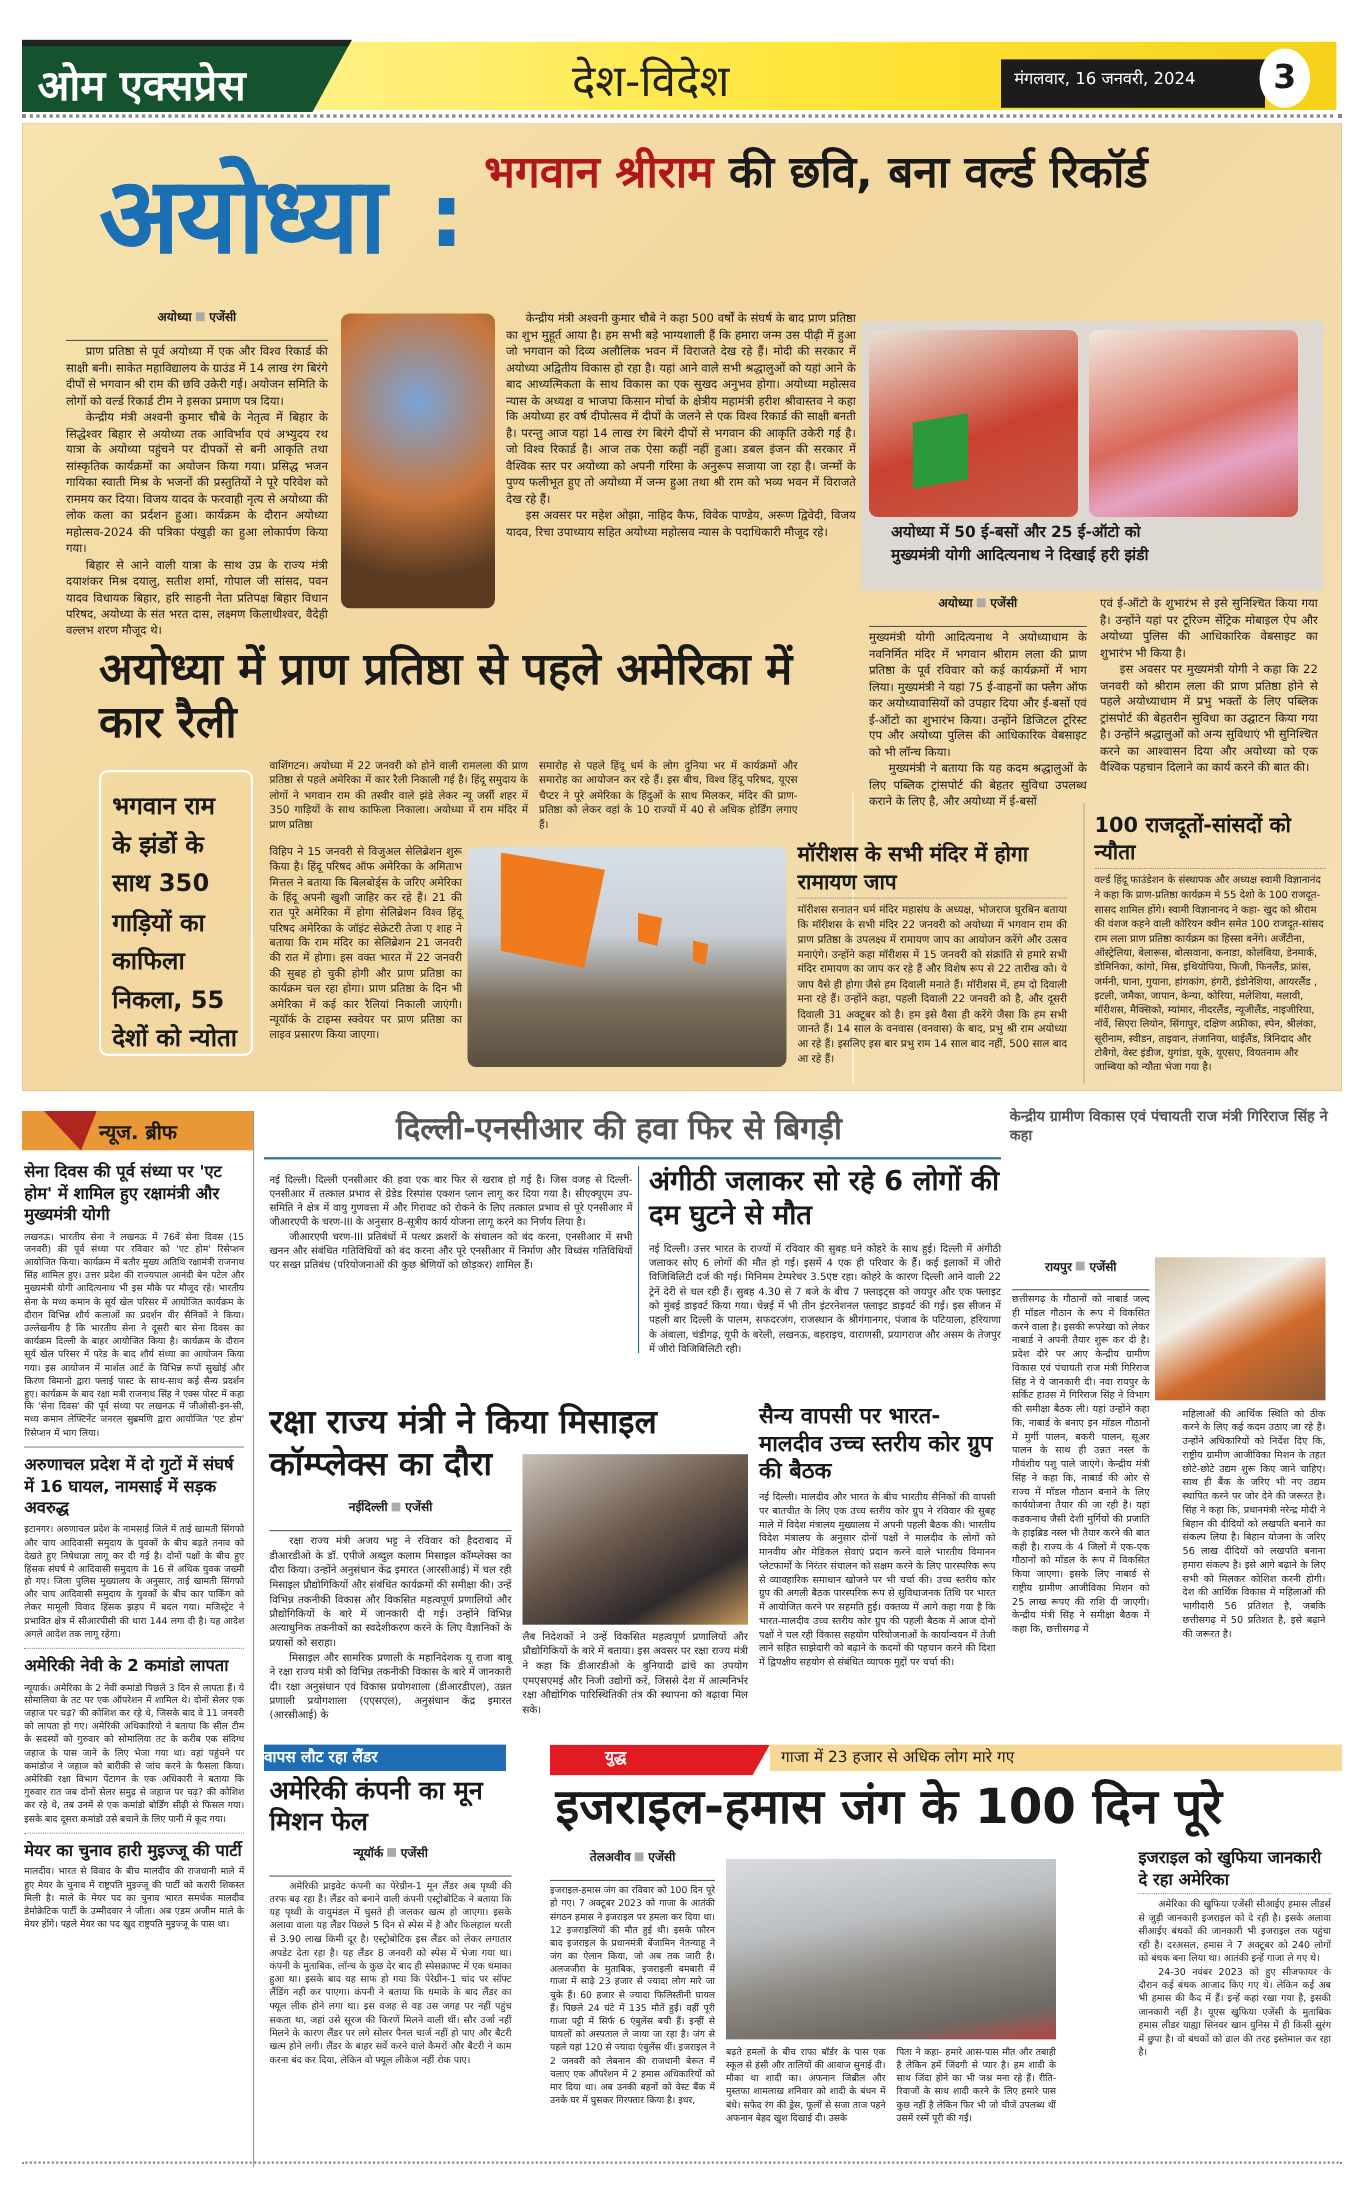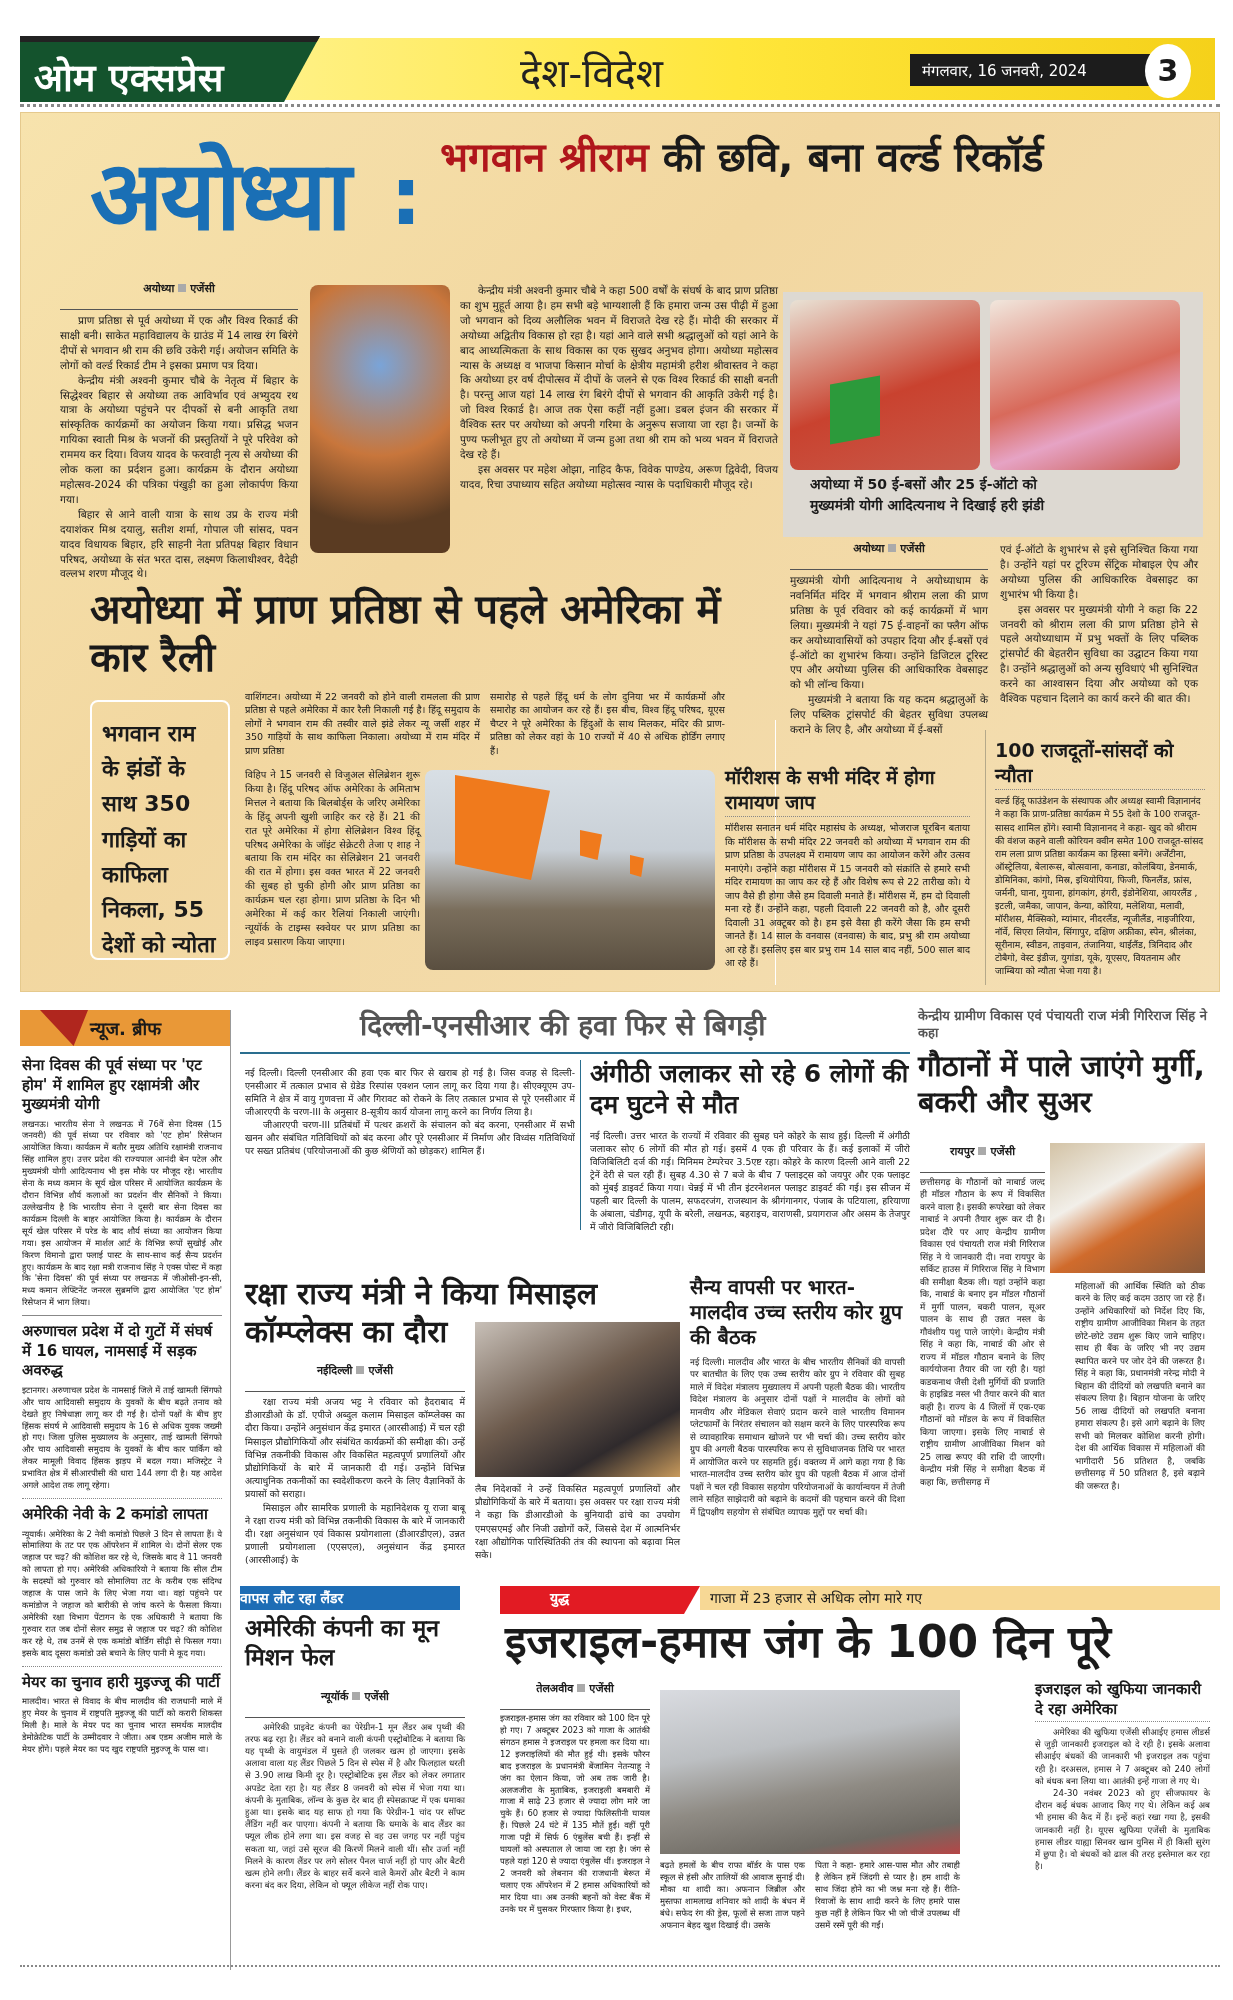--- a/index.html
+++ b/index.html
@@ -1,21 +1,21 @@
 <!DOCTYPE html>
 <html><head>
 <meta charset="utf-8">
 <style>
 *{box-sizing:border-box;margin:0;padding:0}
 body{width:1233px;height:2000px;background:#fff;font-family:"DejaVu Sans","Liberation Sans",sans-serif;color:#1a1a1a;position:relative;overflow:hidden}
 .abs{position:absolute}
 .masthead{left:20px;top:38px;width:1195px;height:62px;background:linear-gradient(90deg,#fff7b0,#ffe63a 60%,#f5d11a);}
 .logo{left:20px;top:36px;width:300px;height:66px;background:#14532d;clip-path:polygon(0 0,100% 0,88% 100%,0 100%);color:#fff;font-weight:bold;font-size:38px;padding:8px 0 0 14px;font-family:"DejaVu Serif",serif;border-top:6px solid #222}
 .section-title{left:520px;top:44px;font-size:40px;font-family:"DejaVu Serif",serif;color:#222}
-.datebox{left:910px;top:54px;width:240px;height:32px;background:#1c1c1c;color:#fff;font-size:15px;padding:6px 12px}
+.datebox{left:910px;top:54px;width:240px;height:44px;background:#1c1c1c;color:#fff;font-size:15px;padding:6px 12px}
 .pageno{left:1145px;top:44px;width:46px;height:54px;background:#fff;border-radius:50%;font-size:30px;font-weight:bold;text-align:center;line-height:54px}
 .dots{height:0;border-top:3px dotted #888}
 .feature{left:20px;top:112px;width:1200px;height:880px;background:linear-gradient(135deg,#f7e3ad,#f2d7a0 40%,#f4dfb5);border:1px solid #e5c98d}
 .big-ayodhya{left:90px;top:126px;font-size:96px;font-weight:bold;color:#1a6fb5;font-family:"DejaVu Serif",serif;letter-spacing:-3px}
 .colon{left:390px;top:150px;font-size:80px;color:#1a6fb5;font-weight:bold}
 .hl1{left:440px;top:130px;font-size:40px;font-weight:bold;color:#1a1a1a;line-height:1.35}
 .hl1 .red{color:#b0161b}
 .byline{font-size:11px;font-weight:bold;text-align:center;border-bottom:1px solid #555;padding-bottom:14px;margin-bottom:3px}
 .byline .sq{display:inline-block;width:8px;height:8px;background:#aaa;margin:0 4px}
 .body{font-size:10.5px;line-height:1.42;text-align:justify}
@@ -172,33 +172,32 @@
 <div class="abs ph-missile"></div>
 <div class="abs body" style="left:475px;top:1482px;width:205px;font-size:9.3px">लैब निदेशकों ने उन्हें विकसित महत्वपूर्ण प्रणालियों और प्रौद्योगिकियों के बारे में बताया। इस अवसर पर रक्षा राज्य मंत्री ने कहा कि डीआरडीओ के बुनियादी ढांचे का उपयोग एमएसएमई और निजी उद्योगों करें, जिससे देश में आत्मनिर्भर रक्षा औद्योगिक पारिस्थितिकी तंत्र की स्थापना को बढ़ावा मिल सके।</div>
 
 <div class="abs" style="left:690px;top:1275px;width:215px">
   <div class="lower-hl" style="font-size:20px">सैन्य वापसी पर भारत-मालदीव उच्च स्तरीय कोर ग्रुप की बैठक</div>
   <div class="body" style="font-size:8.8px;margin-top:6px">नई दिल्ली। मालदीव और भारत के बीच भारतीय सैनिकों की वापसी पर बातचीत के लिए एक उच्च स्तरीय कोर ग्रुप ने रविवार की सुबह माले में विदेश मंत्रालय मुख्यालय में अपनी पहली बैठक की। भारतीय विदेश मंत्रालय के अनुसार दोनों पक्षों ने मालदीव के लोगों को मानवीय और मेडिकल सेवाएं प्रदान करने वाले भारतीय विमानन प्लेटफार्मों के निरंतर संचालन को सक्षम करने के लिए पारस्परिक रूप से व्यावहारिक समाधान खोजने पर भी चर्चा की। उच्च स्तरीय कोर ग्रुप की अगली बैठक पारस्परिक रूप से सुविधाजनक तिथि पर भारत में आयोजित करने पर सहमति हुई। वक्तव्य में आगे कहा गया है कि भारत-मालदीव उच्च स्तरीय कोर ग्रुप की पहली बैठक में आज दोनों पक्षों ने चल रही विकास सहयोग परियोजनाओं के कार्यान्वयन में तेजी लाने सहित साझेदारी को बढ़ाने के कदमों की पहचान करने की दिशा में द्विपक्षीय सहयोग से संबंधित व्यापक मुद्दों पर चर्चा की।</div>
 </div>
 
 <div class="abs" style="left:918px;top:1008px;width:300px">
   <div style="font-size:13px;font-weight:bold;color:#555;line-height:1.3">केन्द्रीय ग्रामीण विकास एवं पंचायती राज मंत्री गिरिराज सिंह ने कहा</div>
-  <div class="lower-hl" style="font-size:29px;margin-top:6px">गौठानों में पाले जाएंगे मुर्गी, बकरी और सुअर</div>
 </div>
 <div class="abs" style="left:920px;top:1143px;width:125px">
   <div class="byline"><span>रायपुर</span><span class="sq"></span><span>एजेंसी</span></div>
   <div class="body" style="font-size:8.8px">छत्तीसगढ़ के गौठानों को नाबार्ड जल्द ही मॉडल गौठान के रूप में विकसित करने वाला है। इसकी रूपरेखा को लेकर नाबार्ड ने अपनी तैयार शुरू कर दी है। प्रदेश दौरे पर आए केन्द्रीय ग्रामीण विकास एवं पंचायती राज मंत्री गिरिराज सिंह ने ये जानकारी दी। नवा रायपुर के सर्किट हाउस में गिरिराज सिंह ने विभाग की समीक्षा बैठक ली। यहां उन्होंने कहा कि, नाबार्ड के बनाए इन मॉडल गौठानों में मुर्गी पालन, बकरी पालन, सूअर पालन के साथ ही उन्नत नस्ल के गौवंशीय पशु पाले जाएंगे। केन्द्रीय मंत्री सिंह ने कहा कि, नाबार्ड की ओर से राज्य में मॉडल गौठान बनाने के लिए कार्ययोजना तैयार की जा रही है। यहां कडकनाथ जैसी देशी मुर्गियों की प्रजाति के हाइब्रिड नस्ल भी तैयार करने की बात कही है। राज्य के 4 जिलों में एक-एक गौठानों को मॉडल के रूप में विकसित किया जाएगा। इसके लिए नाबार्ड से राष्ट्रीय ग्रामीण आजीविका मिशन को 25 लाख रूपए की राशि दी जाएगी। केन्द्रीय मंत्री सिंह ने समीक्षा बैठक में कहा कि, छत्तीसगढ़ में</div>
 </div>
 <div class="abs ph-giriraj"></div>
 <div class="abs body" style="left:1075px;top:1280px;width:130px;font-size:8.8px">महिलाओं की आर्थिक स्थिति को ठीक करने के लिए कई कदम उठाए जा रहे हैं। उन्होंने अधिकारियों को निर्देश दिए कि, राष्ट्रीय ग्रामीण आजीविका मिशन के तहत छोटे-छोटे उद्यम शुरू किए जाने चाहिए। साथ ही बैंक के जरिए भी नए उद्यम स्थापित करने पर जोर देने की जरूरत है। सिंह ने कहा कि, प्रधानमंत्री नरेन्द्र मोदी ने बिहान की दीदियों को लखपति बनाने का संकल्प लिया है। बिहान योजना के जरिए 56 लाख दीदियों को लखपति बनाना हमारा संकल्प है। इसे आगे बढ़ाने के लिए सभी को मिलकर कोशिश करनी होगी। देश की आर्थिक विकास में महिलाओं की भागीदारी 56 प्रतिशत है, जबकि छत्तीसगढ़ में 50 प्रतिशत है, इसे बढ़ाने की जरूरत है।</div>
 
 <div class="abs bluetab">वापस लौट रहा लैंडर</div>
 <div class="abs" style="left:245px;top:1614px;width:220px">
   <div class="lower-hl" style="font-size:23px">अमेरिकी कंपनी का मून मिशन फेल</div>
-  <div class="byline" style="margin-top:16px"><span>न्यूयॉर्क</span><span class="sq"></span><span>एजेंसी</span></div>
+  <div class="byline" style="margin-top:4px"><span>न्यूयॉर्क</span><span class="sq"></span><span>एजेंसी</span></div>
   <div class="body" style="font-size:8.6px">
       <p>अमेरिकी प्राइवेट कंपनी का पेरेग्रीन-1 मून लैंडर अब पृथ्वी की तरफ बढ़ रहा है। लैंडर को बनाने वाली कंपनी एस्ट्रोबोटिक ने बताया कि यह पृथ्वी के वायुमंडल में घुसते ही जलकर खत्म हो जाएगा। इसके अलावा वाला यह लैंडर पिछले 5 दिन से स्पेस में है और फिलहाल धरती से 3.90 लाख किमी दूर है। एस्ट्रोबोटिक इस लैंडर को लेकर लगातार अपडेट देता रहा है। यह लैंडर 8 जनवरी को स्पेस में भेजा गया था। कंपनी के मुताबिक, लॉन्च के कुछ देर बाद ही स्पेसक्राफ्ट में एक धमाका हुआ था। इसके बाद यह साफ हो गया कि पेरेग्रीन-1 चांद पर सॉफ्ट लैंडिंग नहीं कर पाएगा। कंपनी ने बताया कि धमाके के बाद लैंडर का फ्यूल लीक होने लगा था। इस वजह से वह उस जगह पर नहीं पहुंच सकता था, जहां उसे सूरज की किरणें मिलने वाली थीं। सौर उर्जा नहीं मिलने के कारण लैंडर पर लगे सोलर पैनल चार्ज नहीं हो पाए और बैटरी खत्म होने लगी। लैंडर के बाहर सर्वे करने वाले कैमरों और बैटरी ने काम करना बंद कर दिया, लेकिन वो फ्यूल लीकेज नहीं रोक पाए।</p>
     </div>
 </div>
 
 <div class="abs redtab">युद्ध</div>
 <div class="abs ybar">गाजा में 23 हजार से अधिक लोग मारे गए</div>
 <div class="abs israel-hl">इजराइल-हमास जंग के 100 दिन पूरे</div>
 <div class="abs" style="left:500px;top:1680px;width:150px">
   <div class="byline"><span>तेलअवीव</span><span class="sq"></span><span>एजेंसी</span></div>

